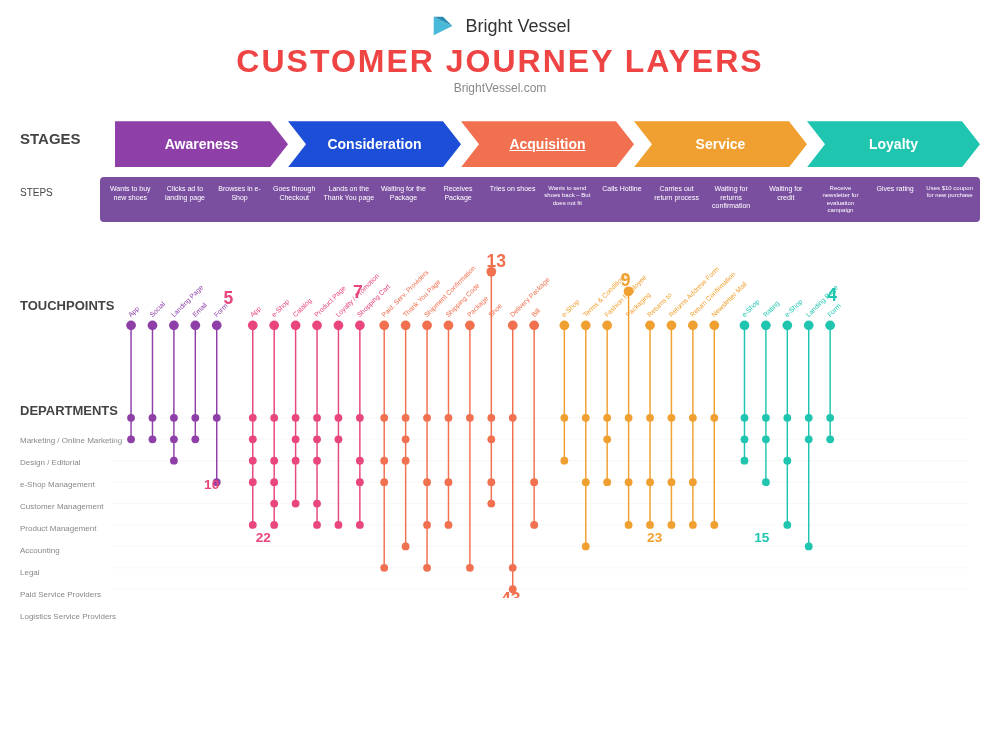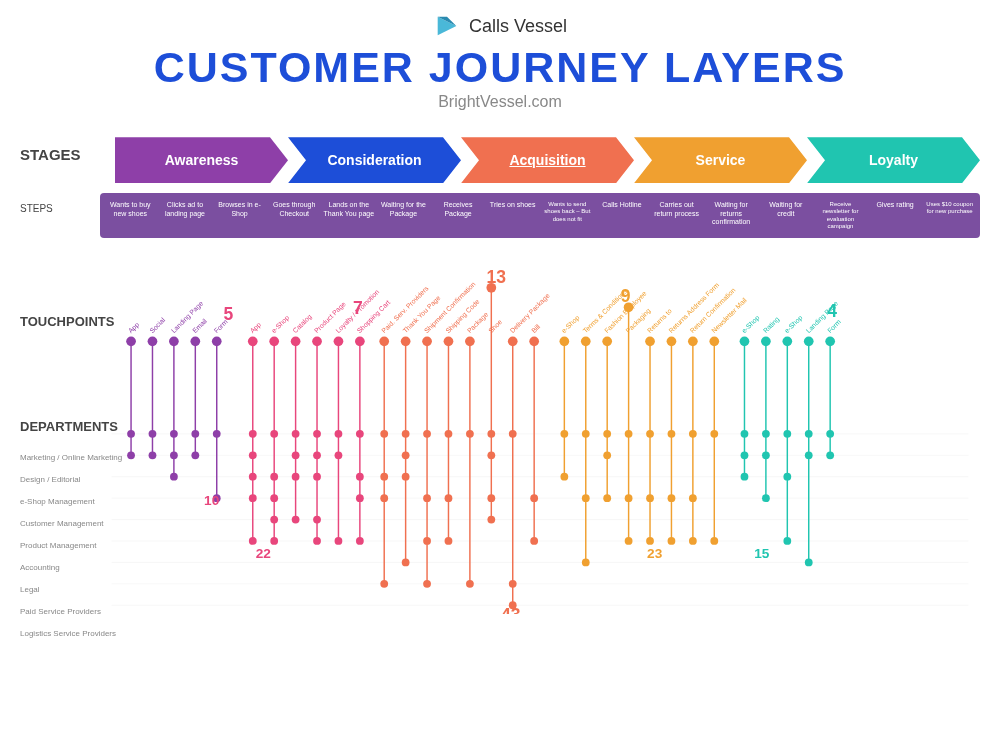--- a/index.html
+++ b/index.html
@@ -27,29 +27,29 @@
     .logo-icon {
       width: 28px;
       height: 28px;
     }
     .logo-text {
       font-size: 18px;
       color: #333;
       font-weight: 400;
     }
     .main-title {
-      font-size: 43px;
+      font-size: 32px;
       font-weight: 900;
-      color: #1d4ed8;
+      color: #ef4444;
       letter-spacing: 2px;
       text-transform: uppercase;
       line-height: 1.1;
     }
     .subtitle {
-      font-size: 16px;
+      font-size: 12px;
       color: #888;
       margin-top: 2px;
     }
 
     
     .stages-section {
       display: flex;
       align-items: center;
       padding: 10px 20px 6px;
       gap: 15px;
@@ -171,21 +171,21 @@
   </style>
 </head>
 <body>
 
 <div class="header">
   <div class="logo-area">
     <svg class="logo-icon" viewBox="0 0 30 30">
       <polygon points="5,5 25,15 5,25" fill="#4ab8d8"></polygon>
       <polygon points="5,5 15,5 25,15" fill="#2a8ab0"></polygon>
     </svg>
-    <span class="logo-text">Calls Vessel</span>
+    <span class="logo-text">Bright Vessel</span>
   </div>
   <div class="main-title">CUSTOMER JOURNEY LAYERS</div>
   <div class="subtitle">BrightVessel.com</div>
 </div>
 
 <div class="stages-section">
   <div class="stages-label">STAGES</div>
   <div class="stages-arrows">
     <div class="stage-arrow" style="background:#8e3fa8;">Awareness</div>
     <div class="stage-arrow" style="background:#1d4ed8;">Consideration</div>

